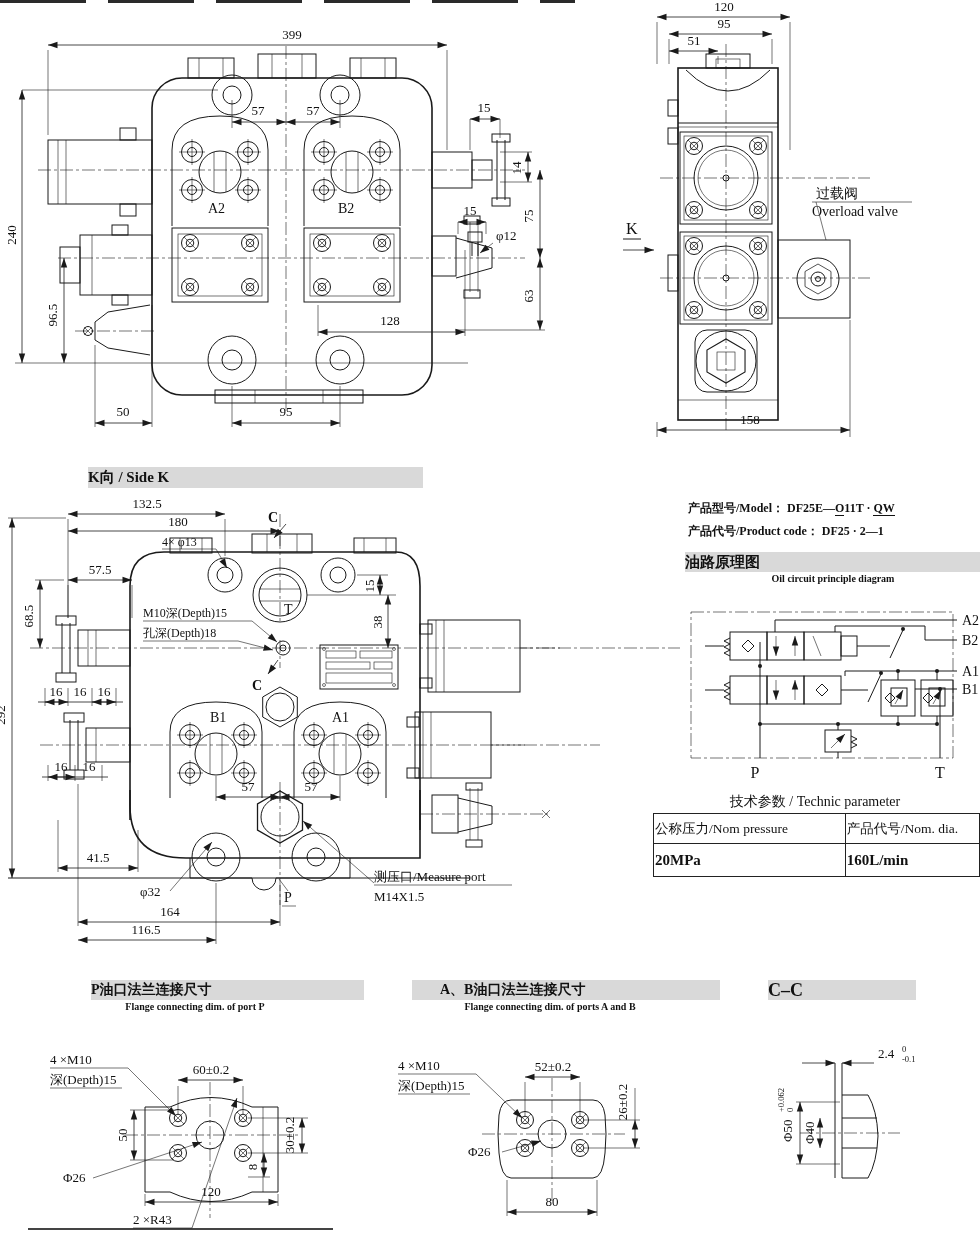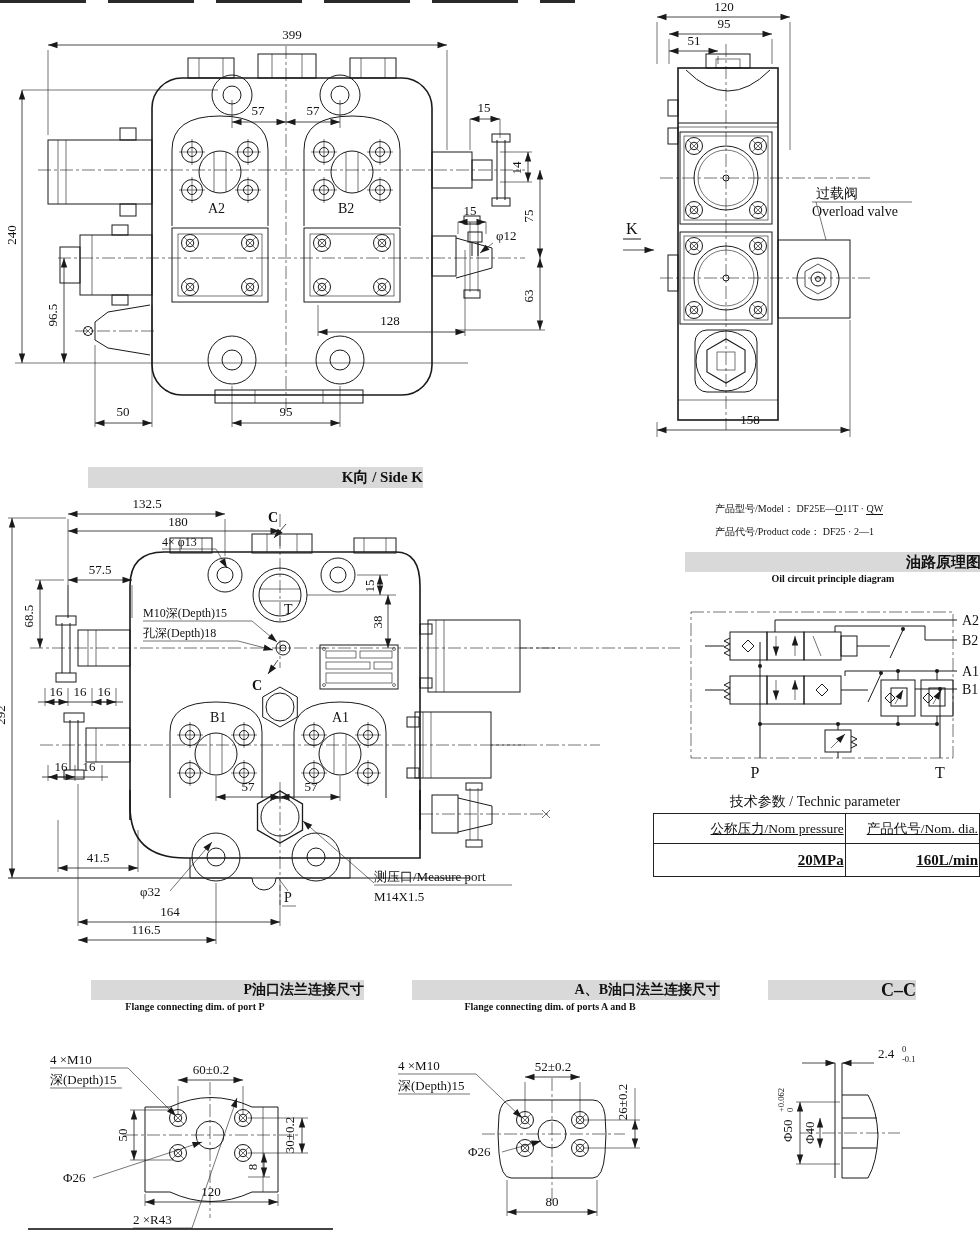--- a/index.html
+++ b/index.html
@@ -1,35 +1,35 @@
 <!DOCTYPE html>
 <html><head>
 <meta charset="utf-8">
 <style>
   html,body{margin:0;padding:0;background:#fff;}
   #canvas{position:relative;width:980px;height:1234px;background:#fff;overflow:hidden;
           font-family:"Liberation Serif","DejaVu Serif",serif;color:#111;}
   .abs{position:absolute;}
-  .bar{background:#d9d9d9;text-align:right;font-weight:bold;font-size:15px;line-height:21px;}
+  .bar{background:#d9d9d9;text-align:left;font-weight:bold;font-size:15px;line-height:21px;}
   .entitle{text-align:center;font-weight:bold;font-size:10px;}
   svg{position:absolute;overflow:visible;}
   svg text{font-family:"Liberation Serif","DejaVu Serif",serif;fill:#111;}
   .s{stroke:#1a1a1a;stroke-width:1;fill:none}
   .s2{stroke:#1a1a1a;stroke-width:1.6;fill:none}
   .t{stroke:#1a1a1a;stroke-width:.6;fill:none}
   .dim{stroke:#1a1a1a;stroke-width:.8;fill:none}
   .c{stroke:#1a1a1a;stroke-width:.6;fill:none;stroke-dasharray:13 3 3 3}
   .d{font-size:13px}
   .d12{font-size:12px}
   .lab{font-size:14px}
   .sm{font-size:8.5px}
-  .prod{font-size:10px;font-weight:normal;line-height:23px;white-space:nowrap;margin-left:27px;}
+  .prod{font-size:12px;font-weight:bold;line-height:23px;white-space:nowrap;}
   .u{border-bottom:1.2px solid #111;}
   table.tech{border-collapse:collapse;}
-  table.tech td{border:1.3px solid #222;text-align:right;text-decoration:underline;}
+  table.tech td{border:1.3px solid #222;text-align:left;}
   .topstrip{background:repeating-linear-gradient(90deg,#2a2a2a 0 86px,#fff 86px 108px);}
 </style>
 </head>
 <body>
 
 <div id="canvas">
 
   <div class="abs topstrip" style="left:0;top:0;width:575px;height:3px;"></div>
   <div class="abs" style="left:28px;top:1228px;width:305px;height:2px;background:#444;"></div>
 

